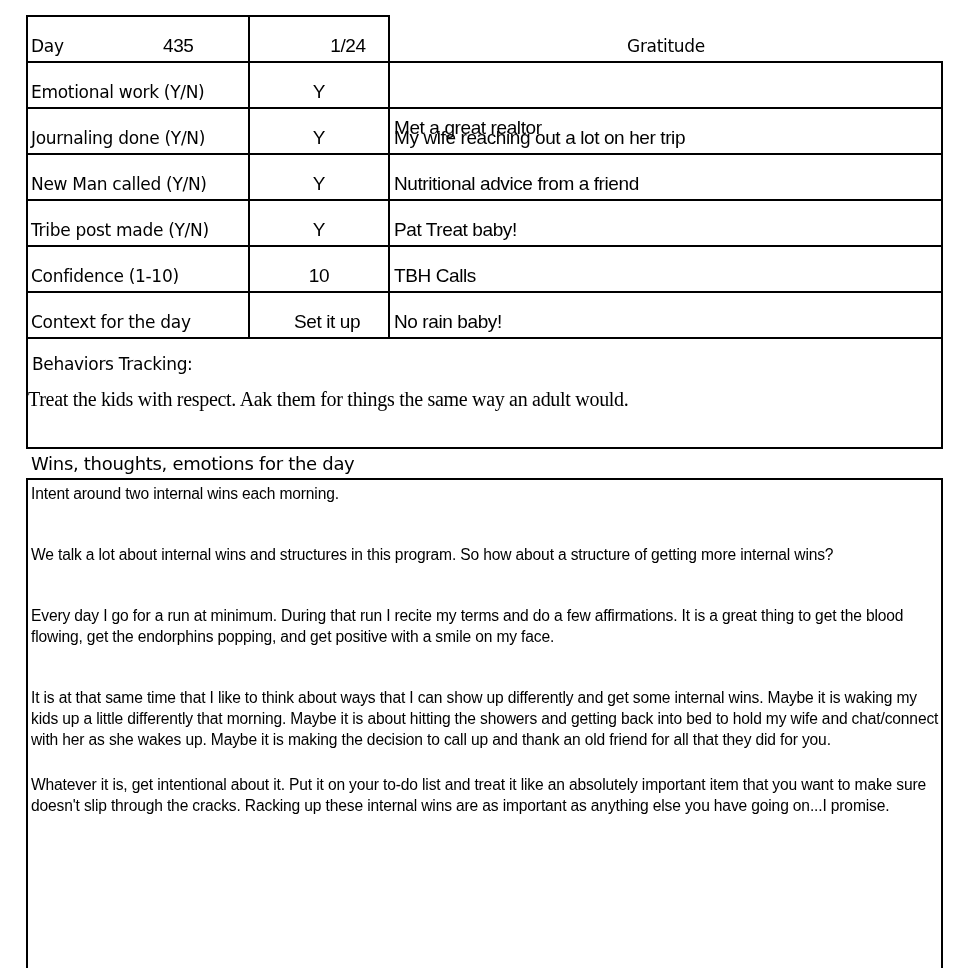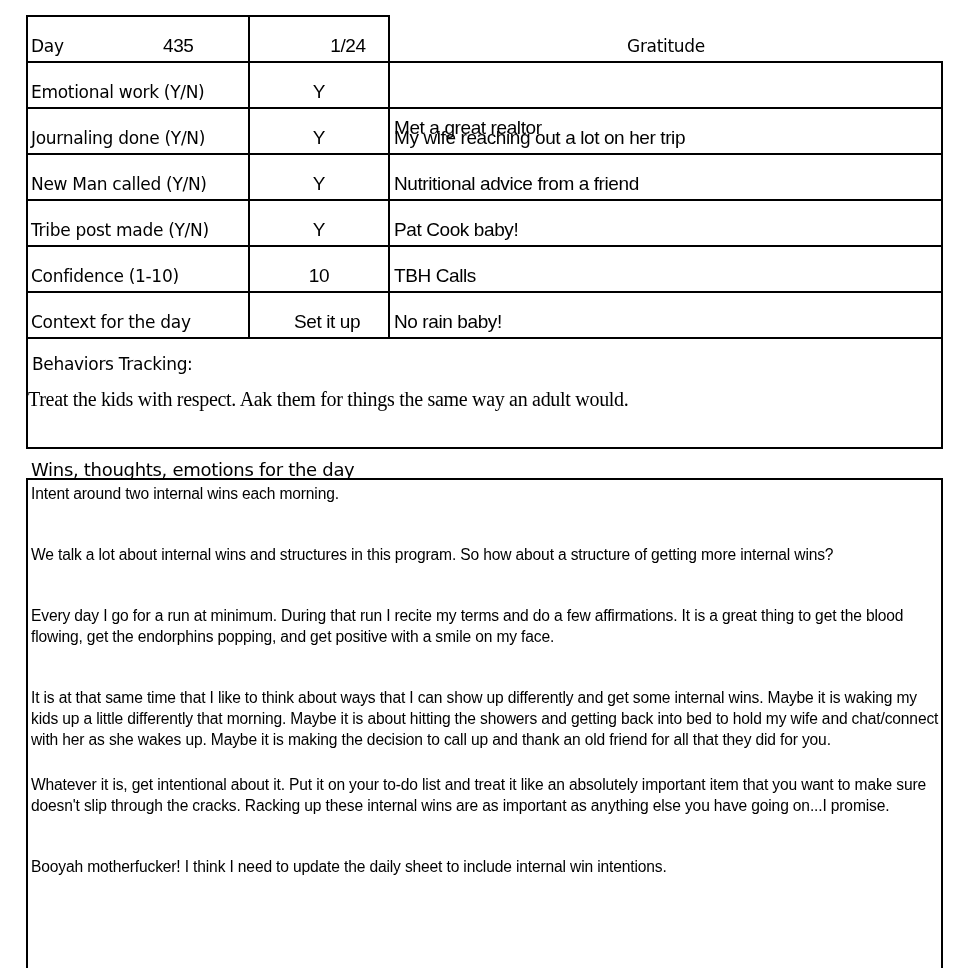--- a/index.html
+++ b/index.html
@@ -53,42 +53,41 @@
   <div class="cell-text rob" style="left:394px; top:127px;">My wife reaching out a lot on her trip</div>
 </div>
 <div>
   <div class="cell-text cal" style="left:31px; top:174px;">New Man called (Y/N)</div>
   <div class="cell-text rob center" style="left:250px; width:138px; top:173px;">Y</div>
   <div class="cell-text rob" style="left:394px; top:173px;">Nutritional advice from a friend</div>
 </div>
 <div>
   <div class="cell-text cal" style="left:31px; top:220px;">Tribe post made (Y/N)</div>
   <div class="cell-text rob center" style="left:250px; width:138px; top:219px;">Y</div>
-  <div class="cell-text rob" style="left:394px; top:219px;">Pat Cook baby!</div>
+  <div class="cell-text rob" style="left:394px; top:219px;">Pat Treat baby!</div>
 </div>
 <div>
   <div class="cell-text cal" style="left:31px; top:266px;">Confidence (1-10)</div>
   <div class="cell-text rob center" style="left:250px; width:138px; top:265px;">10</div>
   <div class="cell-text rob" style="left:394px; top:265px;">TBH Calls</div>
 </div>
 <div>
   <div class="cell-text cal" style="left:31px; top:312px;">Context for the day</div>
   <div class="cell-text rob center" style="left:250px; width:154px; top:311px;">Set it up</div>
   <div class="cell-text rob" style="left:394px; top:311px;">No rain baby!</div>
 </div>
 
 <div>
   <div class="cell-text cal" style="left:32px; top:354px;">Behaviors Tracking:</div>
   <div class="cell-text" style="left:28px; top:388px; font-family:Liberation Serif, serif; font-size:20px; letter-spacing:-0.3px;">Treat the kids with respect.  Aak them for things the same way an adult would.</div>
 </div>
 
-<div class="cell-text cal" style="left:31px; top:453px; font-size:18px;margin-top:6px;">Wins, thoughts, emotions for the day</div>
+<div class="cell-text cal" style="left:31px; top:453px; font-size:18px;">Wins, thoughts, emotions for the day</div>
 
 <div class="abs" style="left:26px; top:478px; width:917px; height:500px; border:2px solid #000; border-bottom:none;">
   <div id="wins-text" class="abs" style="left:3px; top:3px; width:910px;">
     <p>Intent around two internal wins each morning.</p>
     <p style="margin-top:40px;">We talk a lot about internal wins and structures in this program.  So how about a structure of getting more internal wins?</p>
     <p style="margin-top:40px;">Every day I go for a run at minimum.  During that run I recite my terms and do a few affirmations.  It is a great thing to get the blood flowing, get the endorphins popping, and get positive with a smile on my face.</p>
     <p style="margin-top:40px;">It is at that same time that I like to think about ways that I can show up differently and get some internal wins.  Maybe it is waking my kids up a little differently that morning.  Maybe it is about hitting the showers and getting back into bed to hold my wife and chat/connect with her as she wakes up.  Maybe it is making the decision to call up and thank an old friend for all that they did for you.</p>
     <p style="margin-top:24px;">Whatever it is, get intentional about it.  Put it on your to-do list and treat it like an absolutely important item that you want to make sure doesn't slip through the cracks.  Racking up these internal wins are as important as anything else you have going on...I promise.</p>
-    <p style="margin-top:40px;">Booyah motherfucker!  I think I need to update the daily sheet to include internal win intentions.</p>
   </div>
 </div>
 
 </body></html>

